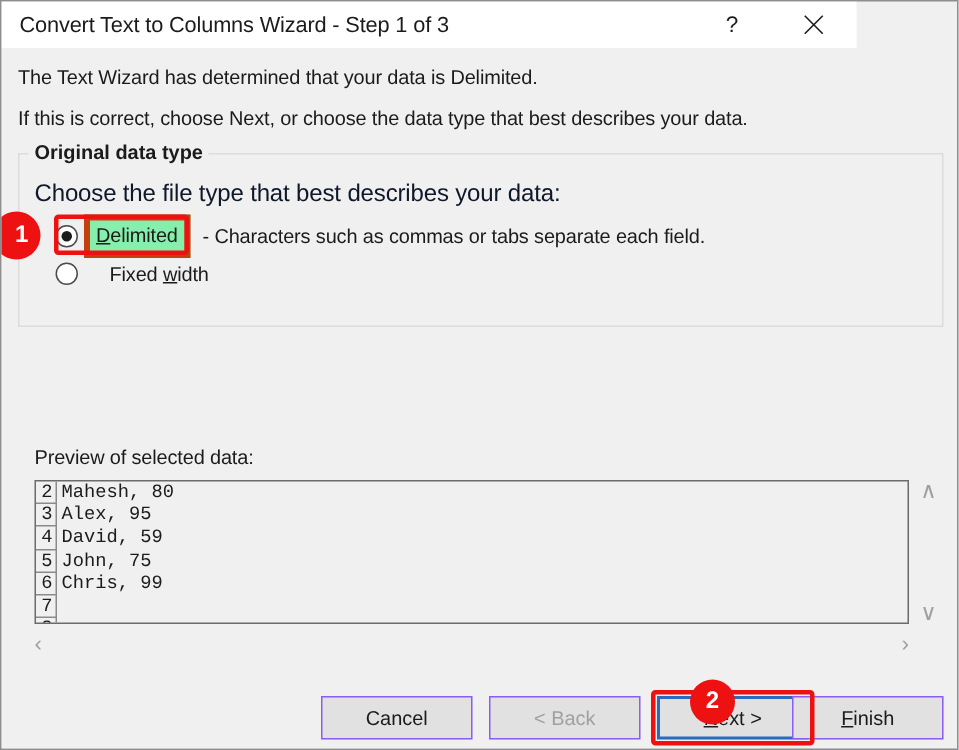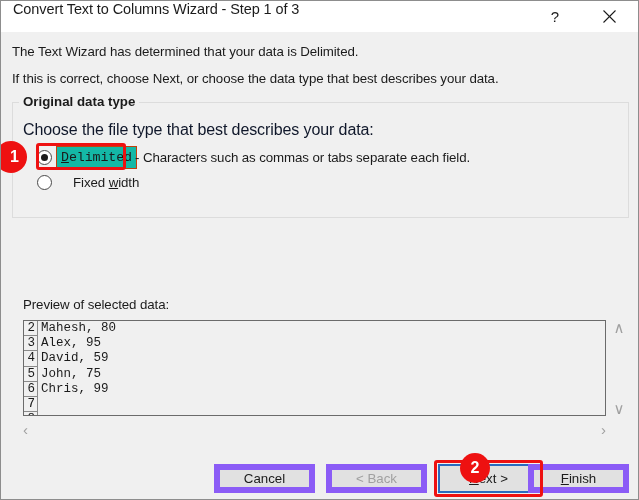--- a/index.html
+++ b/index.html
@@ -21,24 +21,25 @@
     box-sizing: border-box;
     border: 1px solid #8d8d8d;
     background: #f0f0f0;
     overflow: hidden;
   }
 
   
   #titlebar {
     position: absolute;
     left: 0; top: 0;
-    width: 637px;
+    width: 570px;
     height: 31px;
     background: #ffffff;
     display: flex;
+    align-items: center;
   }
   #title-text {
     margin-left: 12px;
     font-size: 14.5px;
     color: #1b1b1b;
     white-space: nowrap;
     letter-spacing: -0.1px;
   }
   .titlebar-btn {
     position: absolute;
@@ -141,25 +142,24 @@
     font-size: 13.3px;
     color: #1b1b1b;
     white-space: nowrap;
     margin-left: 21px;
     letter-spacing: -0.1px;
   }
   .radio-label u { text-decoration: underline; }
 
   
   #delimited-focus {
-    border: 1px solid #c2410c;
+    border: 4px solid #c2410c;
     padding: 1px 4px 2px 4px;
     margin-left: 4px;
-    background: #14b8a6;
-    font-family: Liberation Mono, monospace;
+    background: #86efac;
   }
   #delimited-focus .radio-label { margin-left: 0; }
 
   .radio-desc {
     position: absolute;
     font-size: 13.3px;
     color: #1b1b1b;
     white-space: nowrap;
     letter-spacing: -0.1px;
   }
@@ -279,21 +279,21 @@
   }
   .scroll-arrow { font-size: 15px; line-height: 1; user-select: none; }
 
   
   .dlg-btn {
     position: absolute;
     top: 432px;
     width: 101px;
     height: 29px;
     box-sizing: border-box;
-    border: 6px solid #8b5cf6;
+    border: 1px solid #8b5cf6;
     background: #e1e1e1;
     font-family: "Liberation Sans", sans-serif;
     font-size: 13.3px;
     color: #1b1b1b;
     display: flex;
     align-items: center;
     justify-content: center;
     padding: 0;
   }
   .dlg-btn u { text-decoration: underline; }

